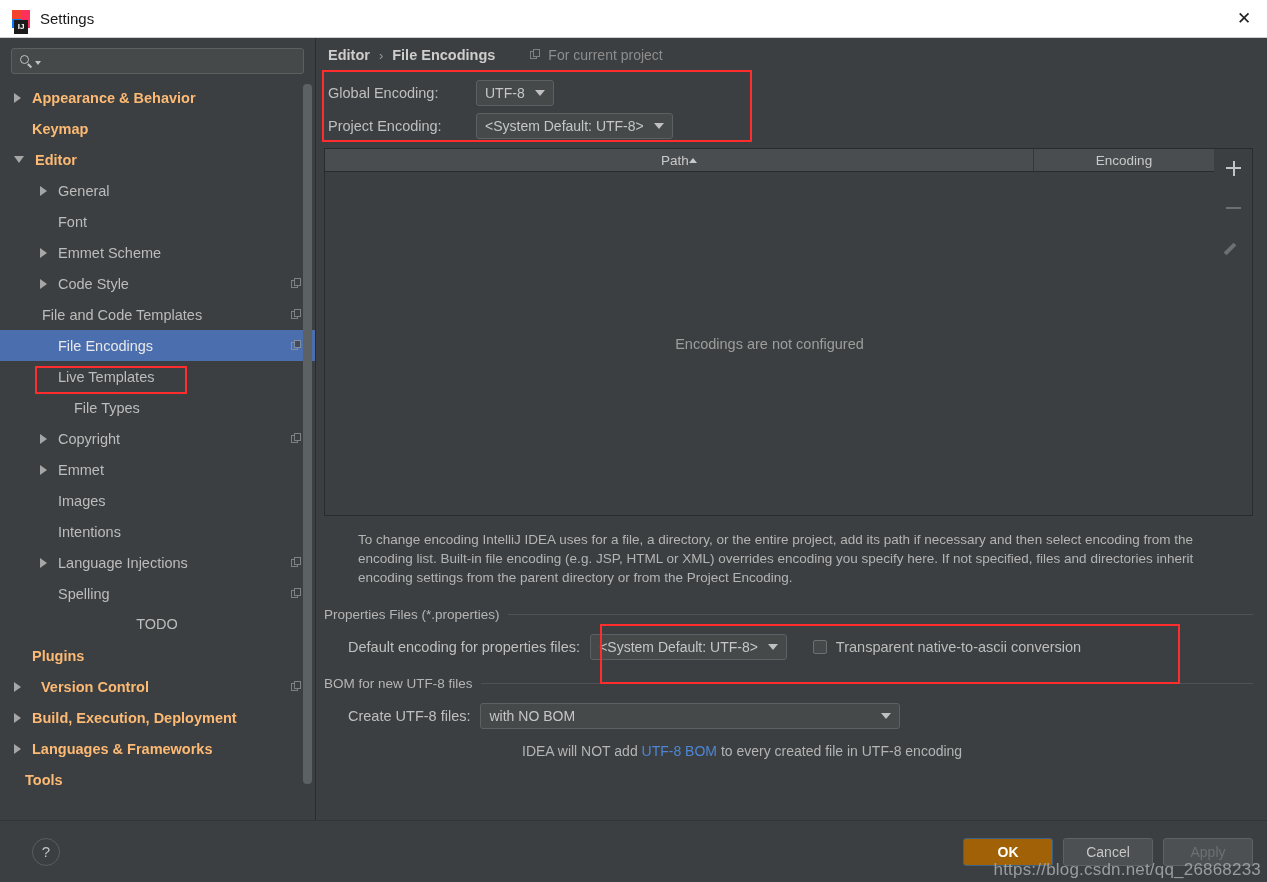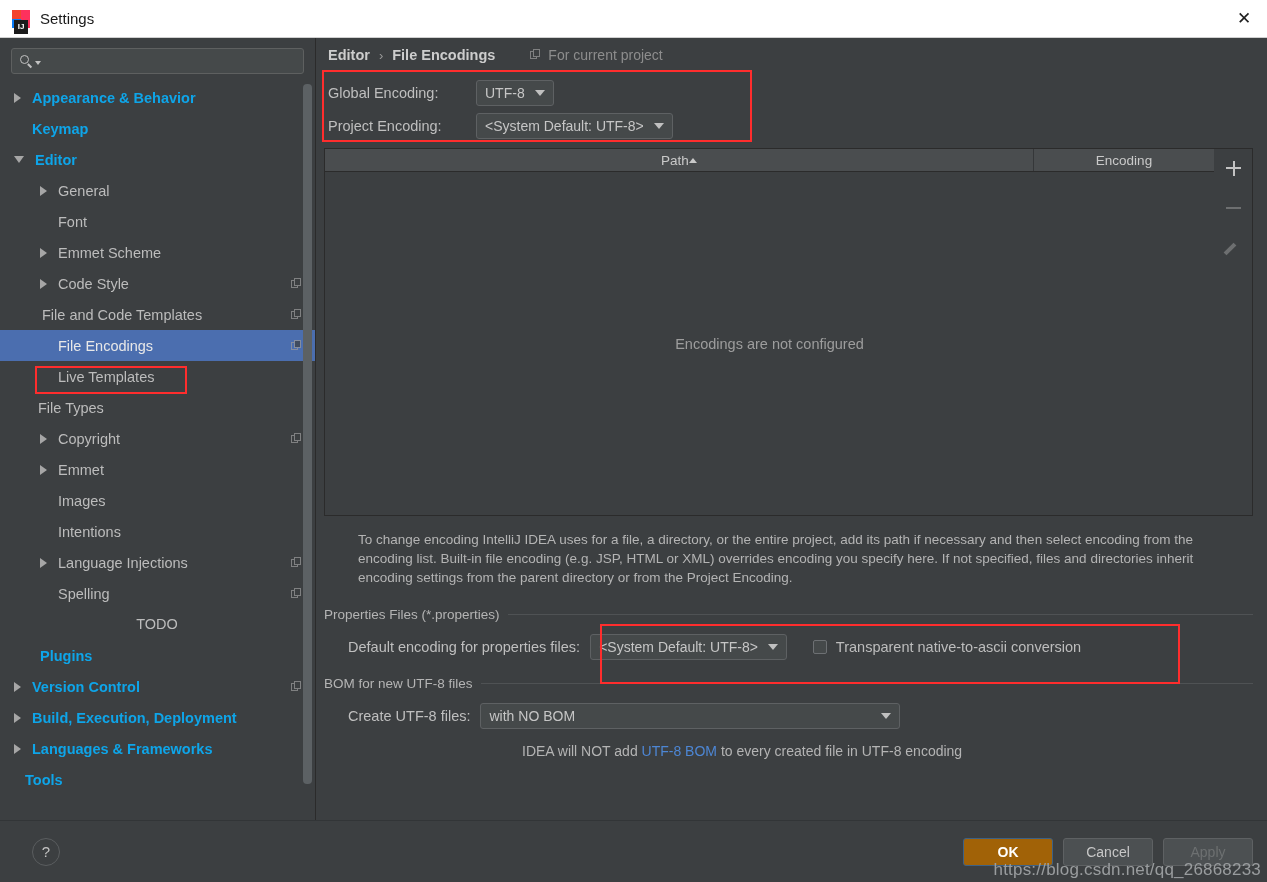--- a/index.html
+++ b/index.html
@@ -75,21 +75,21 @@
   .tw {
     width: 0; height: 0; border-top: 5px solid transparent; border-bottom: 5px solid transparent;
     border-left: 7px solid #a6a6a6; flex: 0 0 auto;
   }
   .tw.open {
     border-left: 5px solid transparent; border-right: 5px solid transparent;
     border-top: 7px solid #a6a6a6; border-bottom: 0;
   }
   .tw.none { border: 0; width: 7px; height: 7px; }
   .tree-label { color: #bcbcbc; font-size: 14.5px; }
-  .tree-row.bold .tree-label { font-weight: bold; color: #0ea5e9; }
+  .tree-row.bold .tree-label { font-weight: bold; color: #fdba74; }
   .copy-ico {
     margin-left: auto; width: 12px; height: 12px; position: relative; opacity: .72;
   }
   .copy-ico i {
     position: absolute; border: 1px solid #9a9a9a; display: block;
   }
   .copy-ico i.b1 { left: 0; top: 2px; width: 7px; height: 8px; }
   .copy-ico i.b2 { left: 3px; top: 0; width: 7px; height: 8px; background: #3c3f41; }
 
   .sb-track {
@@ -288,21 +288,21 @@
             <span class="tree-label" style="margin-left: 11px;">File Encodings</span>
             <span class="copy-ico">
               <i class="b1"></i>
               <i class="b2"></i>
             </span>
           </div>
           <div class="tree-row" style="padding-left: 40px;">
             <span class="tw none"></span>
             <span class="tree-label" style="margin-left: 11px;">Live Templates</span>
           </div>
-          <div class="tree-row" style="padding-left: 20px;">
+          <div class="tree-row" style="padding-left: 40px; gap: 16px;">
             <span class="tw none"></span>
             <span class="tree-label" style="margin-left: 11px;">File Types</span>
           </div>
           <div class="tree-row" style="padding-left: 40px;">
             <span class="tw "></span>
             <span class="tree-label" style="margin-left: 11px;">Copyright</span>
             <span class="copy-ico">
               <i class="b1"></i>
               <i class="b2"></i>
             </span>
@@ -334,25 +334,25 @@
               <i class="b1"></i>
               <i class="b2"></i>
             </span>
           </div>
           <div class="tree-row" style=" flex-direction: column;">
             <span class="tw none"></span>
             <span class="tree-label" style="margin-left: 11px;">TODO</span>
           </div>
           <div class="tree-row bold" style="padding-left: 14px;">
             <span class="tw none"></span>
-            <span class="tree-label" style="margin-left: 19px;">Plugins</span>
-          </div>
-          <div class="tree-row bold" style="padding-left: 14px;">
-            <span class="tw "></span>
-            <span class="tree-label" style="margin-left: 11px;">Version Control</span>
+            <span class="tree-label" style="margin-left: 11px;">Plugins</span>
+          </div>
+          <div class="tree-row bold" style="padding-left: 14px;">
+            <span class="tw "></span>
+            <span class="tree-label" style="margin-left: 20px;">Version Control</span>
             <span class="copy-ico">
               <i class="b1"></i>
               <i class="b2"></i>
             </span>
           </div>
           <div class="tree-row bold" style="padding-left: 14px;">
             <span class="tw "></span>
             <span class="tree-label" style="margin-left: 11px;">Build, Execution, Deployment</span>
           </div>
           <div class="tree-row bold" style="padding-left: 14px;">

